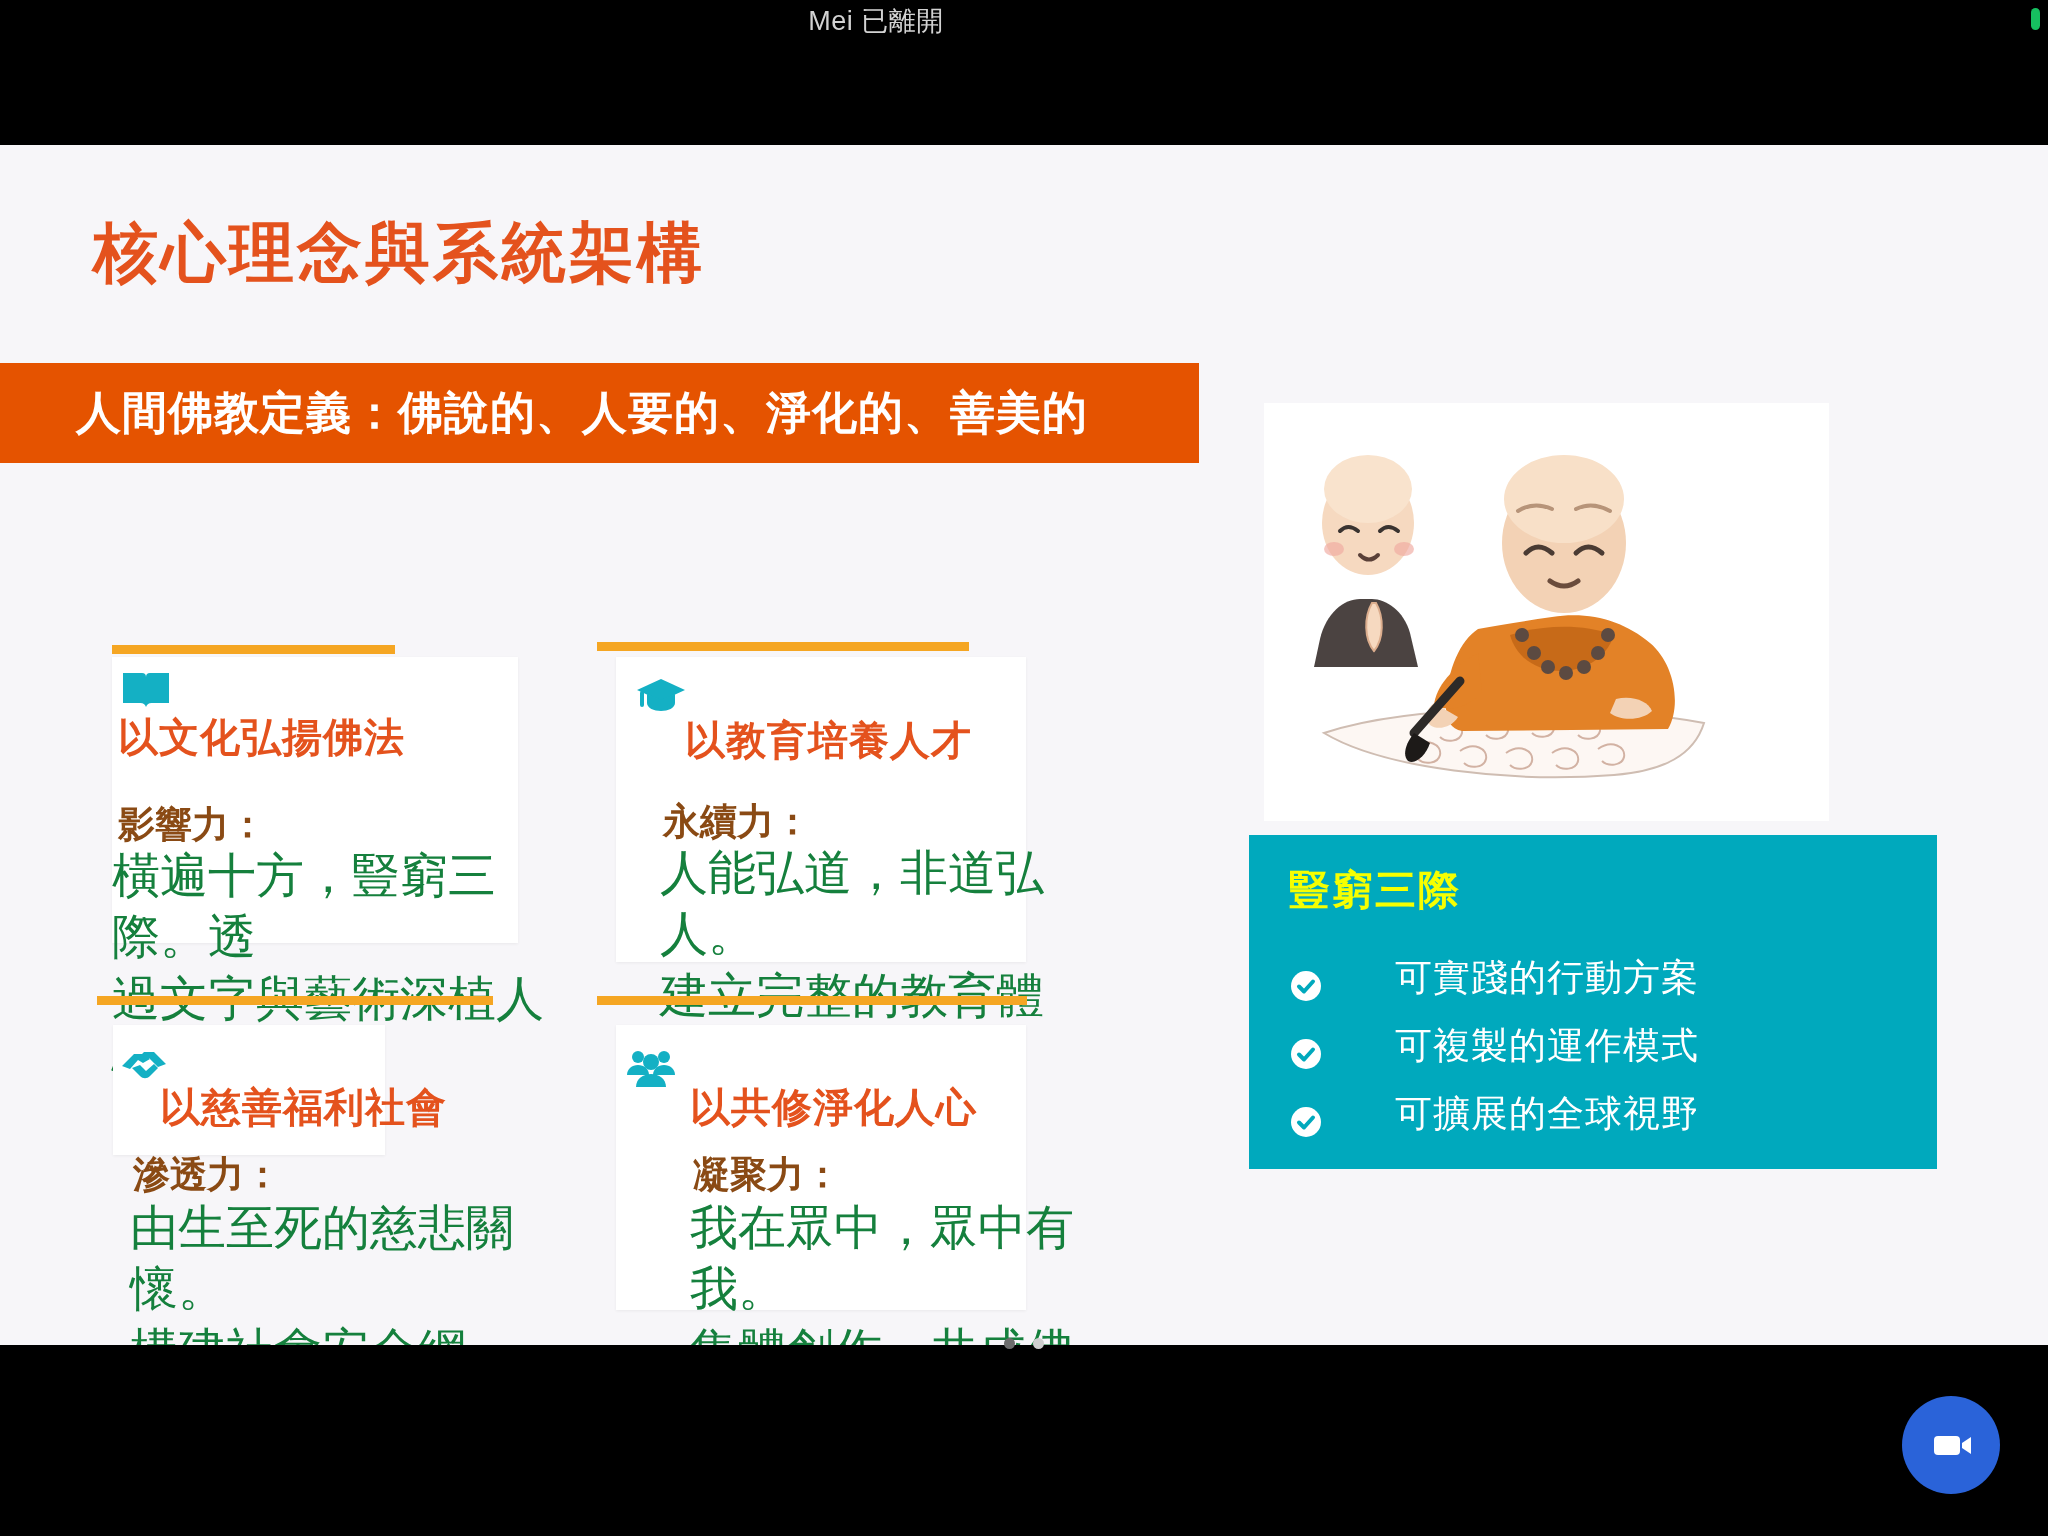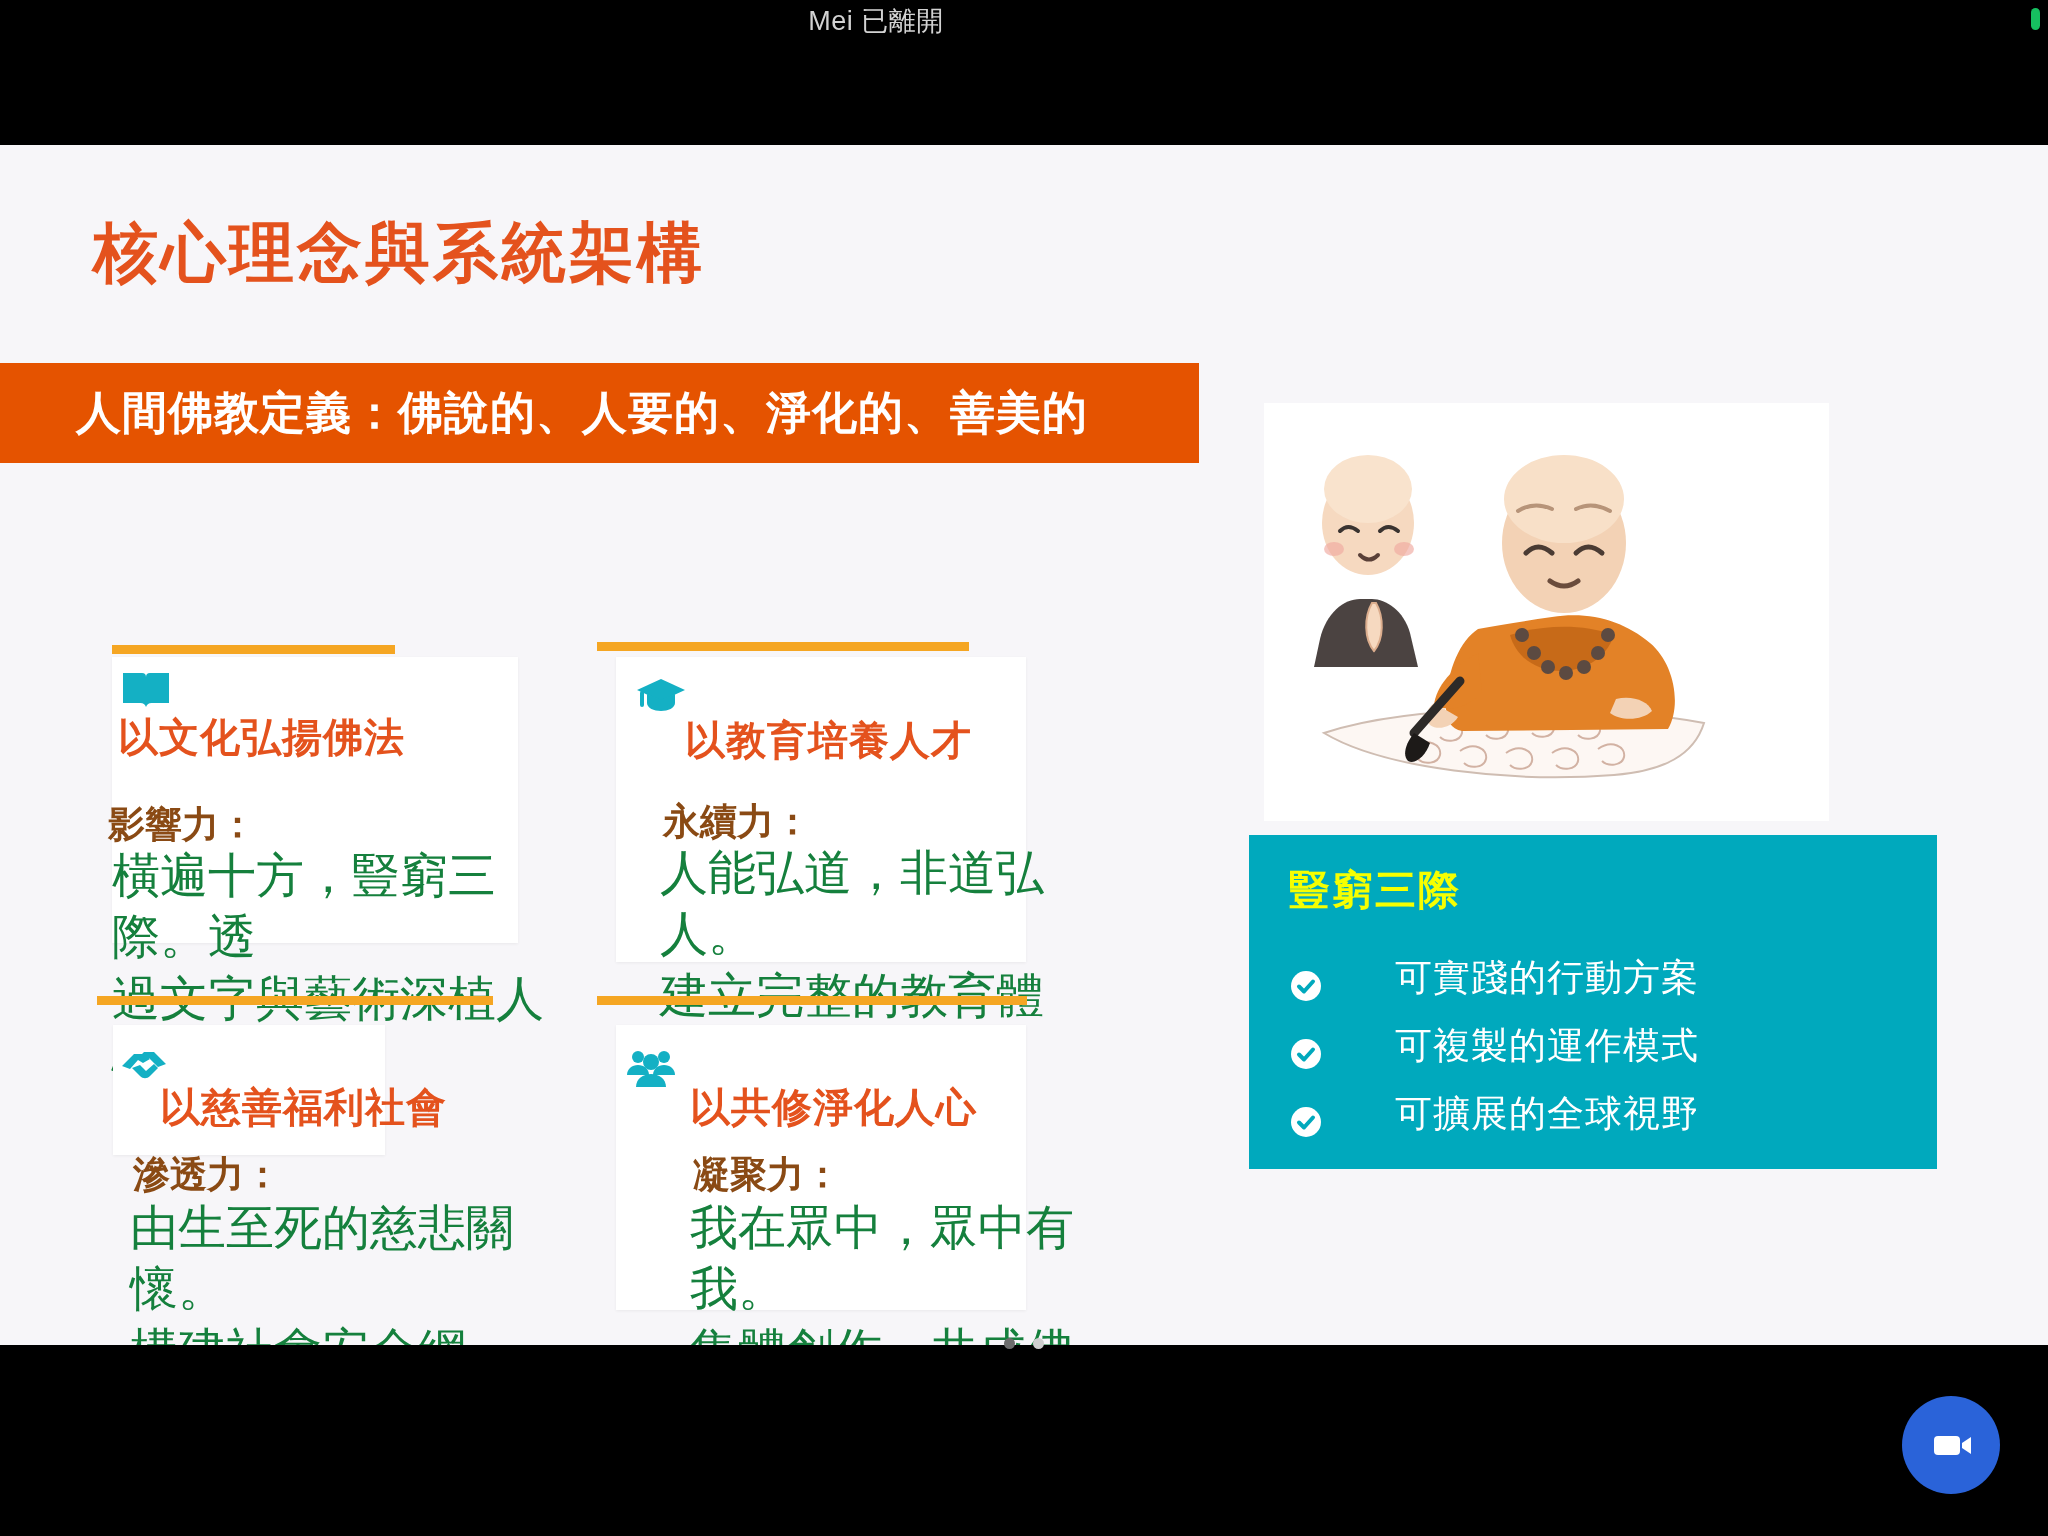--- a/index.html
+++ b/index.html
@@ -124,21 +124,21 @@
     color: #15803d;
     line-height: 1.28;
     white-space: pre-line;
   }
 
   
   #card1 { left: 112px; top: 512px; width: 406px; height: 286px; }
   #rule1 { left: 112px; top: 500px; width: 283px; }
   #icon1 { left: 120px; top: 522px; }
   #title1 { left: 118px; top: 565px; }
-  #metric1 { left: 108px; top: 655px; }
+  #metric1 { left: 118px; top: 655px; }
   #body1  { left: 112px; top: 700px; width: 470px; }
 
   
   #card2 { left: 616px; top: 512px; width: 410px; height: 305px; }
   #rule2 { left: 597px; top: 497px; width: 372px; }
   #icon2 { left: 635px; top: 527px; }
   #title2 { left: 685px; top: 568px; }
   #metric2 { left: 663px; top: 652px; }
   #body2  { left: 660px; top: 697px; width: 450px; }
 

